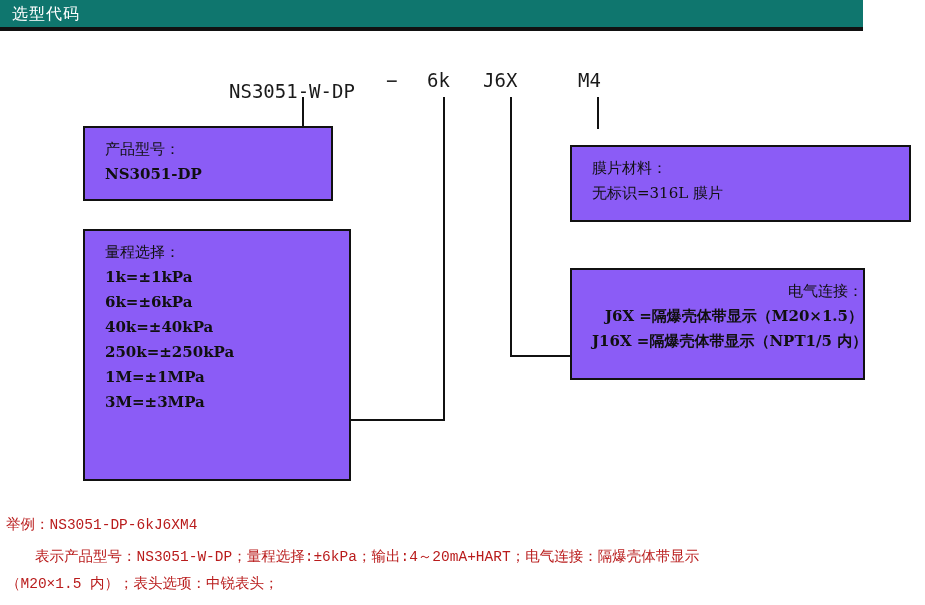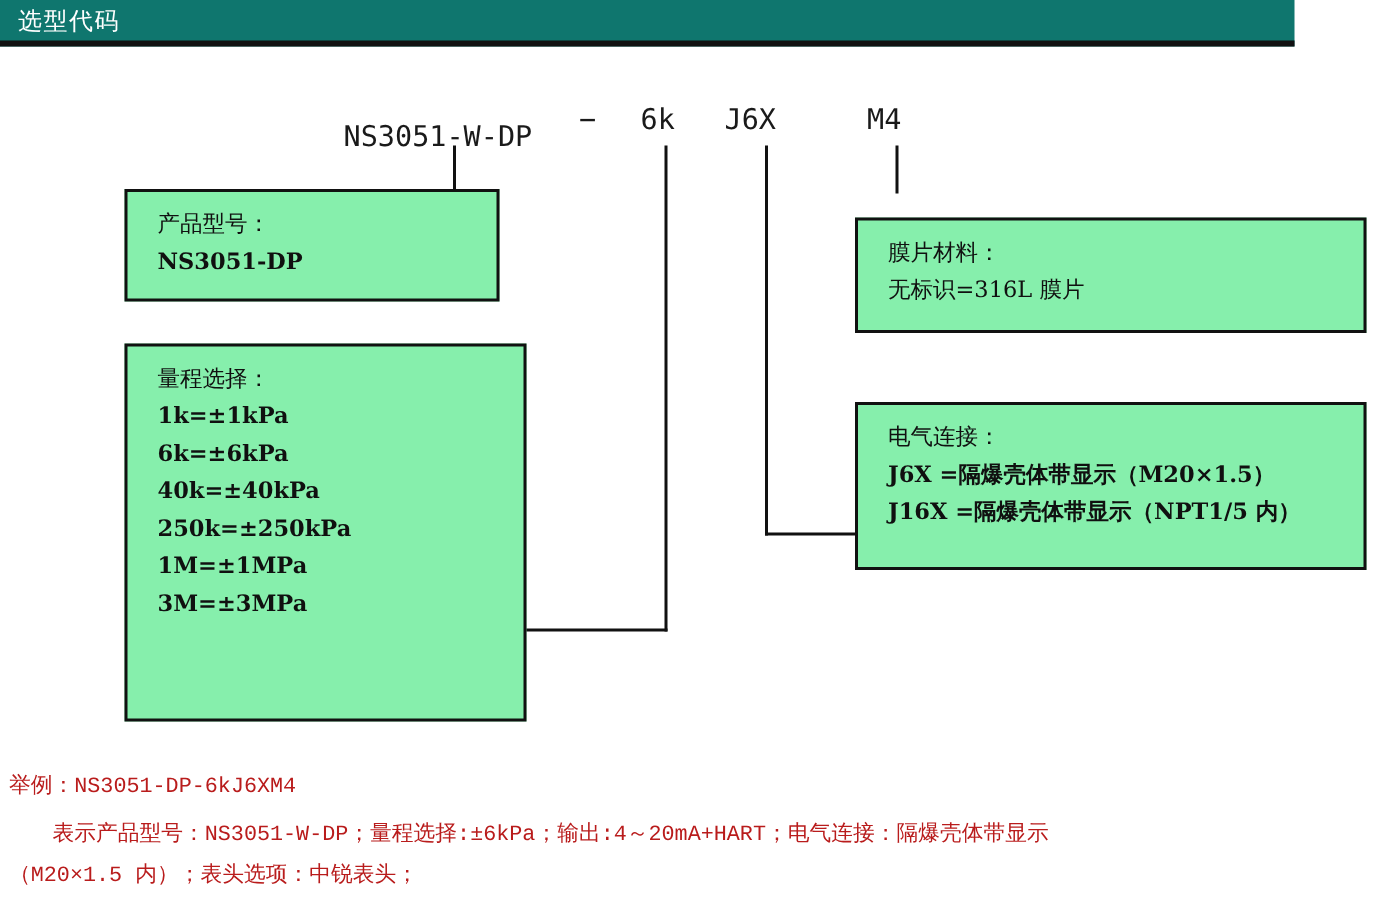--- a/index.html
+++ b/index.html
@@ -59,21 +59,21 @@
     position: absolute;
     height: 2px;
     background: #111111;
   }
 
   
   .box {
     position: absolute;
     border: 2px solid #111111;
     box-sizing: border-box;
-    background: #86efac;
+    background: #8b5cf6;
     padding: 9px 0 9px 20px;
   }
   .box-line {
     font-family: "DejaVu Serif", "Liberation Serif", serif;
     font-size: 15px;
     line-height: 25px;
     white-space: nowrap;
     color: #101010;
   }
   .box-line.heading {
@@ -129,21 +129,21 @@
   <div class="box-line bold">250k=±250kPa</div>
   <div class="box-line bold">1M=±1MPa</div>
   <div class="box-line bold">3M=±3MPa</div>
 </div>
 
 <div class="box" style="left:570px; top:145px; width:341px; height:77px;">
   <div class="box-line heading">膜片材料：</div>
   <div class="box-line">无标识=316L 膜片</div>
 </div>
 
-<div class="box" style="left:570px; top:268px; width:341px; height:112px;">
+<div class="box" style="left:570px; top:268px; width:295px; height:112px;text-align:right;">
   <div class="box-line heading">电气连接：</div>
   <div class="box-line bold">J6X =隔爆壳体带显示（M20×1.5）</div>
   <div class="box-line bold">J16X =隔爆壳体带显示（NPT1/5 内）</div>
 </div>
 
 <div class="foot-line" style="left:6px; top:514px;">举例：NS3051-DP-6kJ6XM4</div>
 <div class="foot-line" style="left:35px; top:546px;">表示产品型号：NS3051-W-DP；量程选择:±6kPa；输出:4～20mA+HART；电气连接：隔爆壳体带显示</div>
 <div class="foot-line" style="left:6px; top:573px;">（M20×1.5 内）；表头选项：中锐表头；</div>
 
 </body></html>

